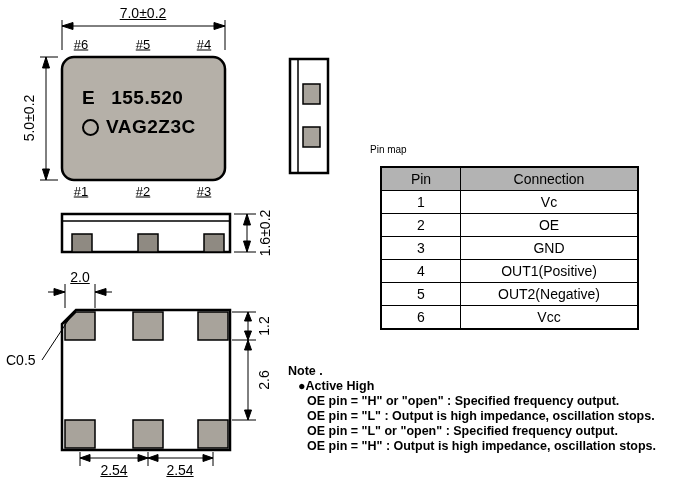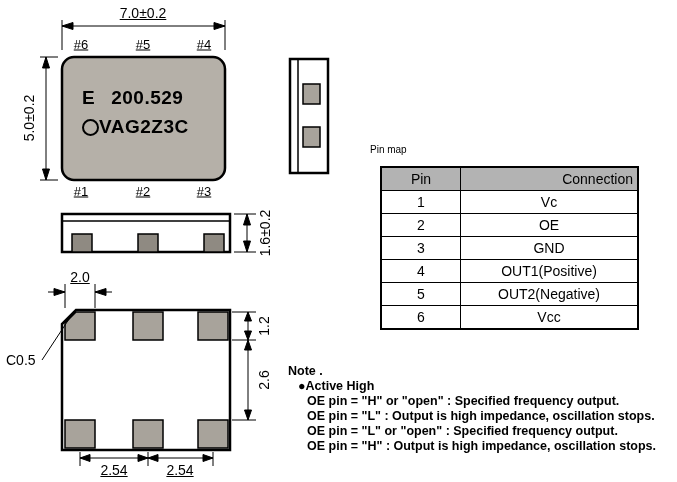--- a/index.html
+++ b/index.html
@@ -10,21 +10,21 @@
   .abs { position:absolute; }
   .dimtext { font-size:14px; white-space:nowrap; }
   .center { transform:translate(-50%,-50%);text-decoration:underline; }
   .vert   { transform:translate(-50%,-50%) rotate(-90deg); white-space:nowrap; }
   .pinlabel { font-size:13px; white-space:nowrap; }
   .marking-line { display:flex; align-items:center; font-weight:bold; font-size:19px; letter-spacing:0.5px; }
   .pin1-circle { width:13px; height:13px; border:2.5px solid #000; border-radius:50%; display:inline-block; }
   table.pinmap { border-collapse:collapse; font-size:14px; border:2px solid #000;padding-left:24px; }
   table.pinmap td, table.pinmap th { border:1.5px solid #000; text-align:center; padding:0 4px; height:22px; font-weight:normal; }
   table.pinmap .col-pin { width:70px; }
-  table.pinmap .col-conn { width:168px;text-align:right; }
+  table.pinmap .col-conn { width:168px; }
   table.pinmap thead th { background:#b3b3b3; }
   .note { font-size:12.5px; line-height:14.9px; white-space:nowrap;font-weight:bold; }
   .note .indent1 { padding-left:10px; }
   .note .indent2 { padding-left:19px; }
   .pinmap-title { font-size:10px; }
 </style>
 </head>
 <body>
 
 <div class="canvas">
@@ -126,23 +126,23 @@
   <div class="abs pinlabel center" style="left:204px;top:44px">#4</div>
 
   <div class="abs dimtext vert" style="left:29px;top:118px">5.0±0.2</div>
 
   <div class="abs pinlabel center" style="left:81px;top:191px">#1</div>
   <div class="abs pinlabel center" style="left:143px;top:191px">#2</div>
   <div class="abs pinlabel center" style="left:204px;top:191px">#3</div>
 
   <div class="abs marking-line" style="left:82px;top:87px;gap:16px">
     <span>E</span>
-    <span>200.529</span>
+    <span>155.520</span>
   </div>
-  <div class="abs marking-line" style="left:82px;top:116px;">
+  <div class="abs marking-line" style="left:82px;top:116px;gap:7px">
     <span class="pin1-circle"></span>
     <span>VAG2Z3C</span>
   </div>
 
   <div class="abs dimtext vert" style="left:265px;top:233px">1.6±0.2</div>
 
   <div class="abs dimtext center" style="left:80px;top:277px">2.0</div>
 
   <div class="abs dimtext" style="left:6px;top:352px">C0.5</div>
 

